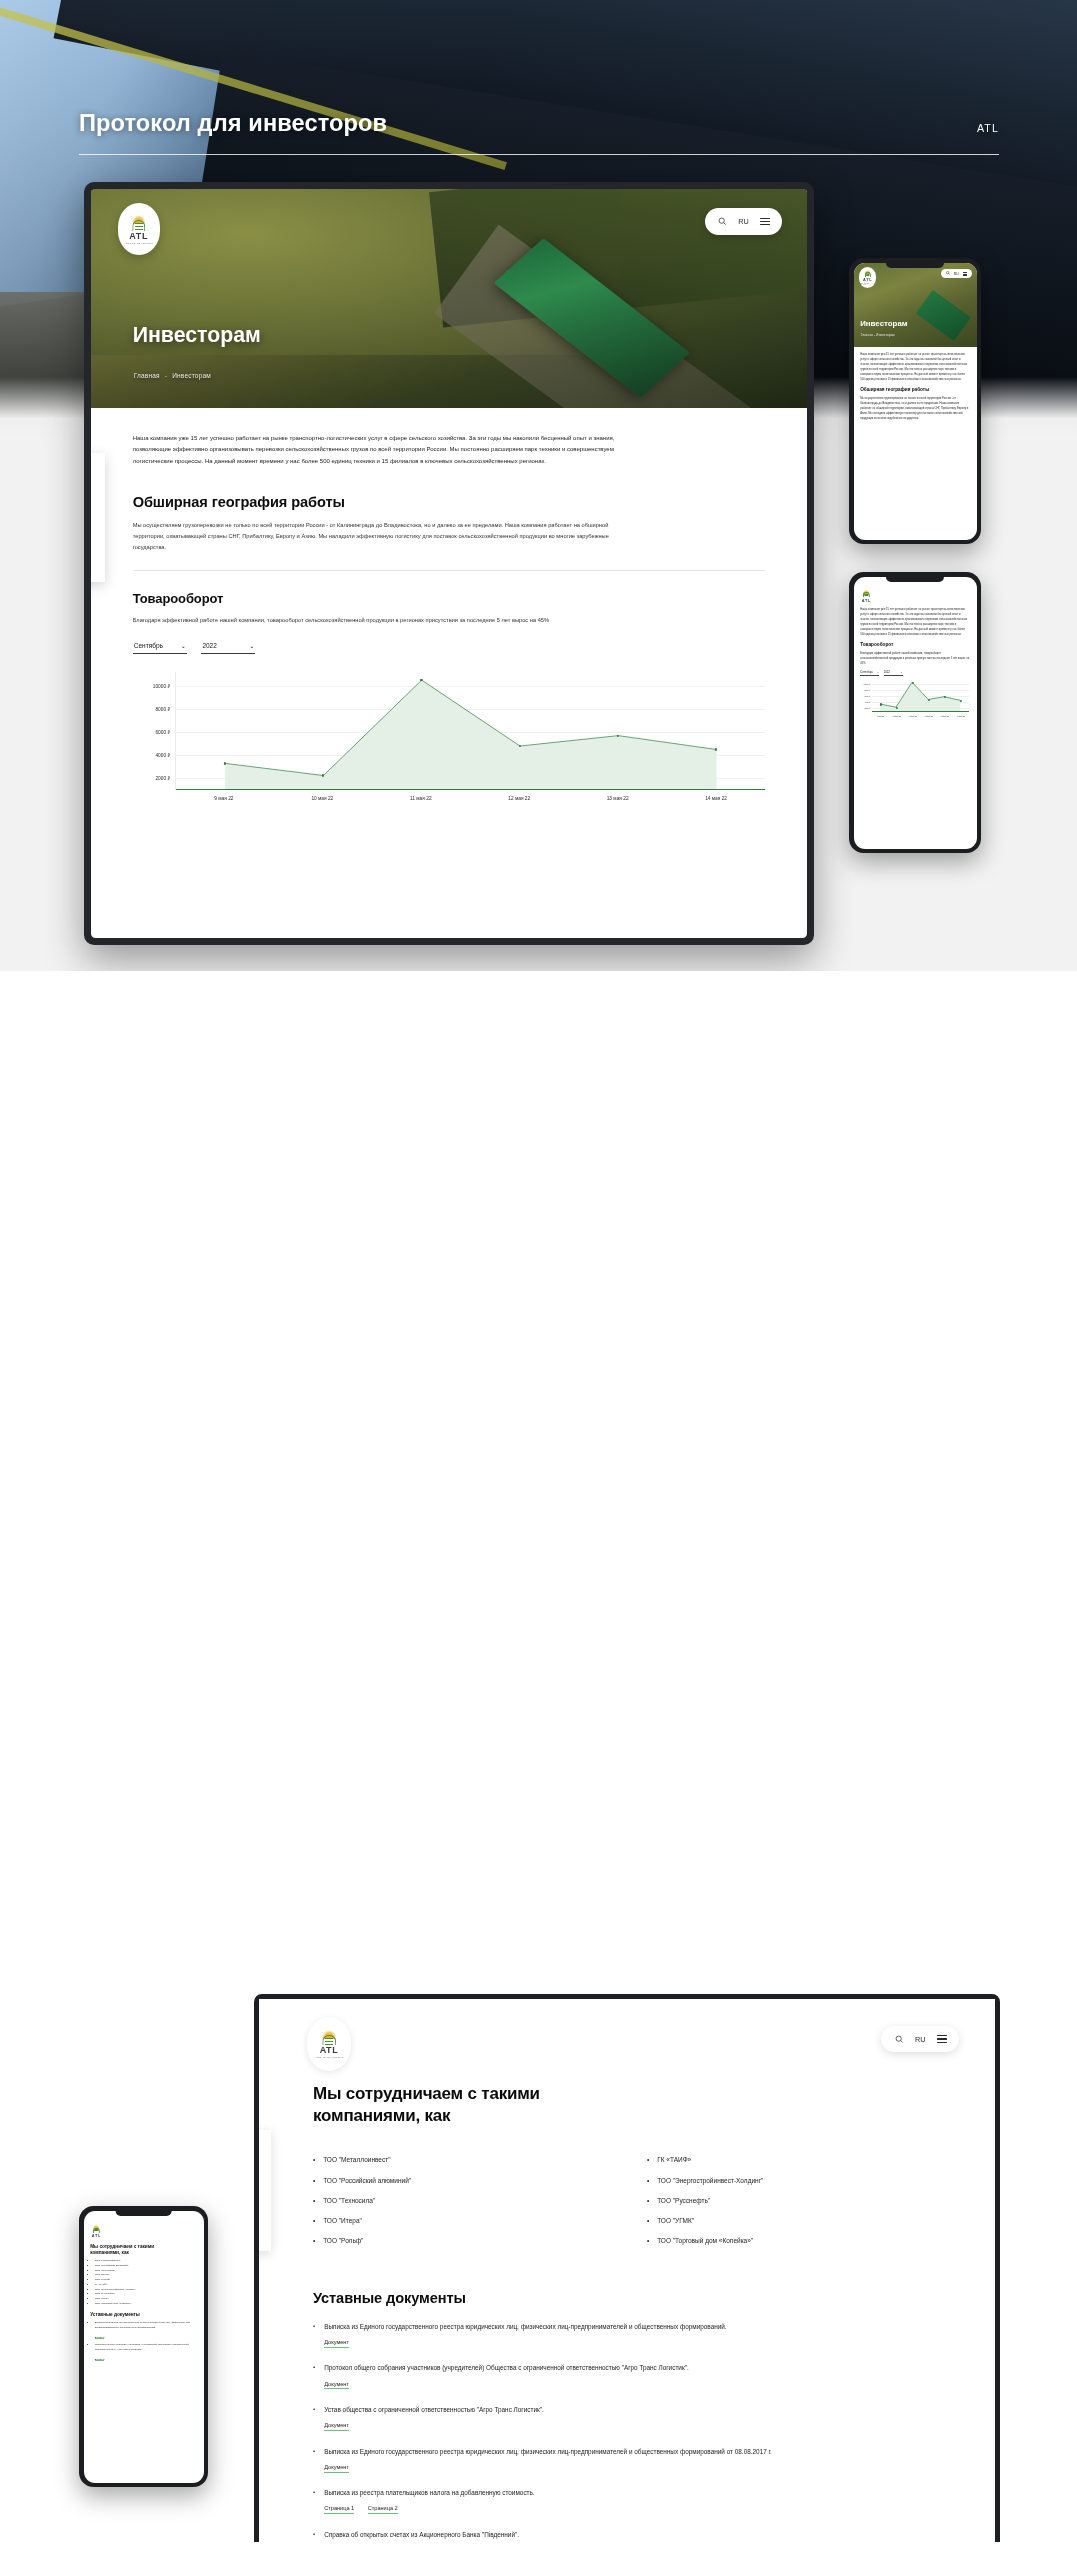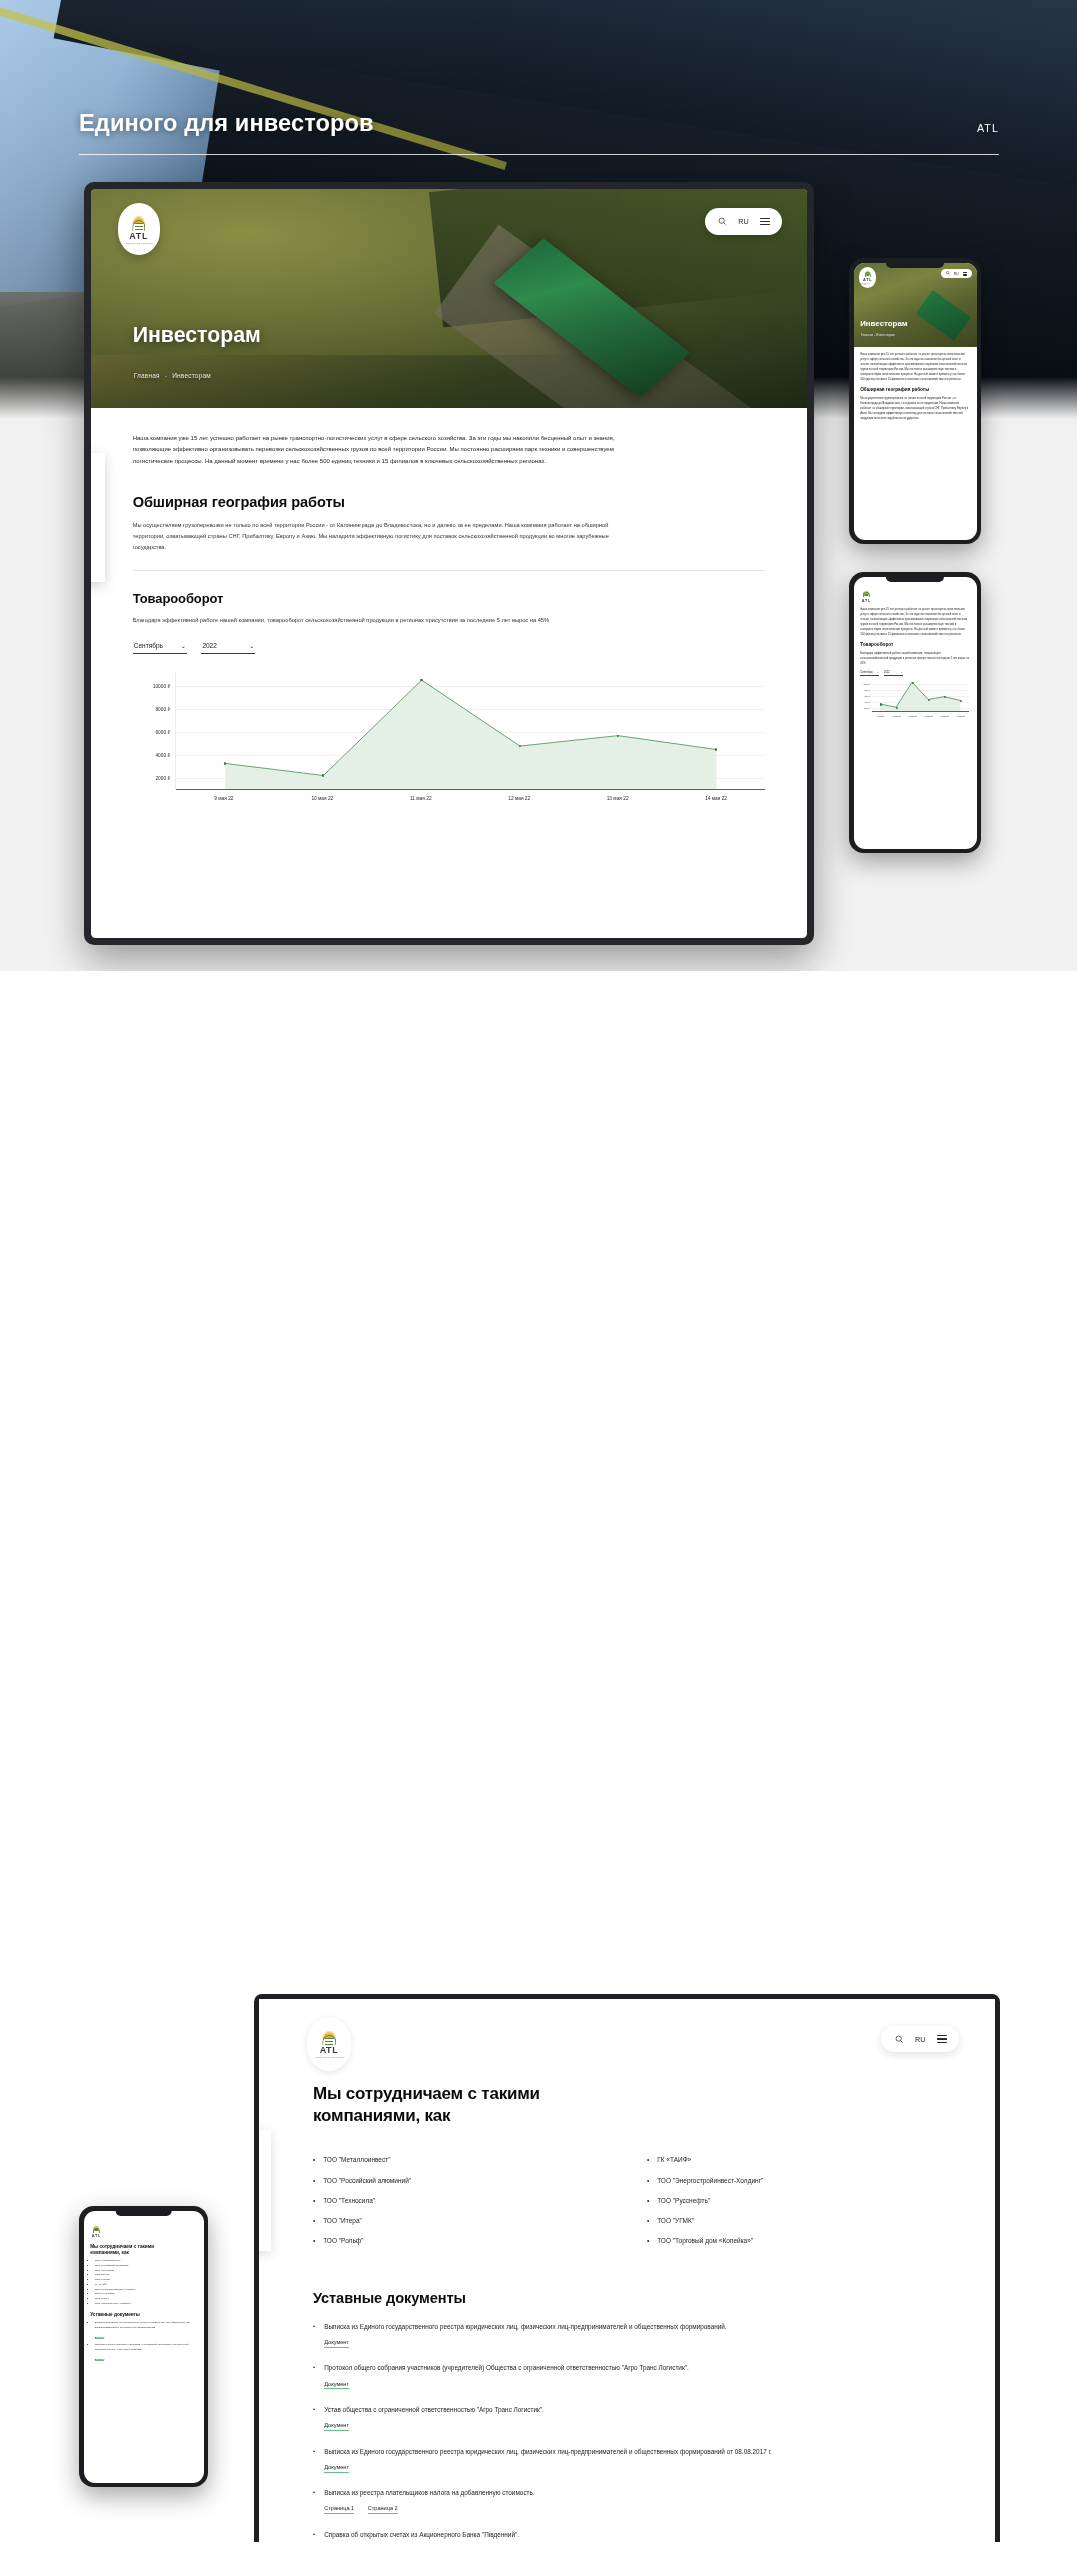--- a/index.html
+++ b/index.html
@@ -277,21 +277,21 @@
 
 <div class="sec1">
   <div class="hero-photo">
     <div class="hero-band-a"></div>
     <div class="hero-band-b"></div>
     <div class="hero-rails"></div>
     <div class="hero-strip"></div>
   </div>
 
   <div class="hero-head">
-    <div class="hero-title">Единого для инвесторов</div>
+    <div class="hero-title">Протокол для инвесторов</div>
     <div class="hero-brand">ATL</div>
   </div>
   <div class="hero-rule"></div>
 
   <div class="laptop">
     <div class="laptop-screen">
 
       <div class="site-hero">
         <div class="hill"></div>
         <div class="treeline"></div>

